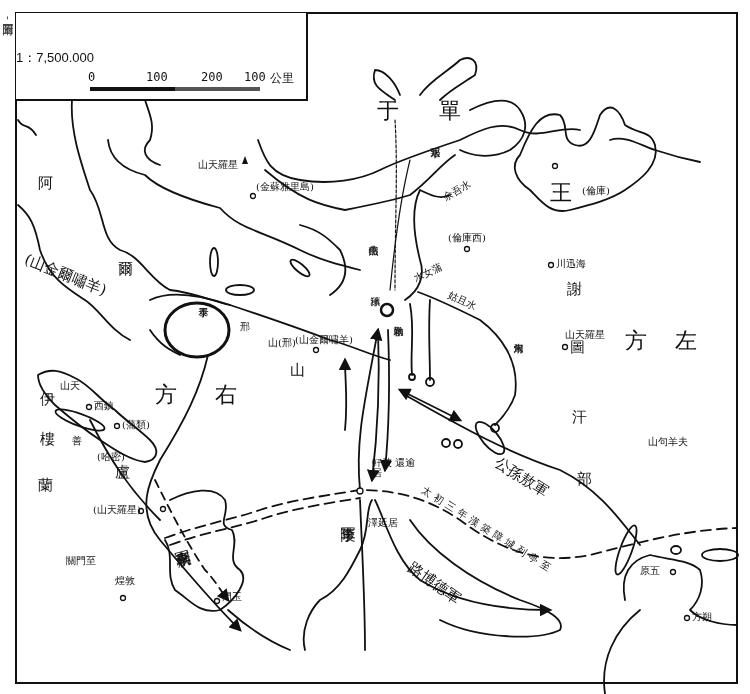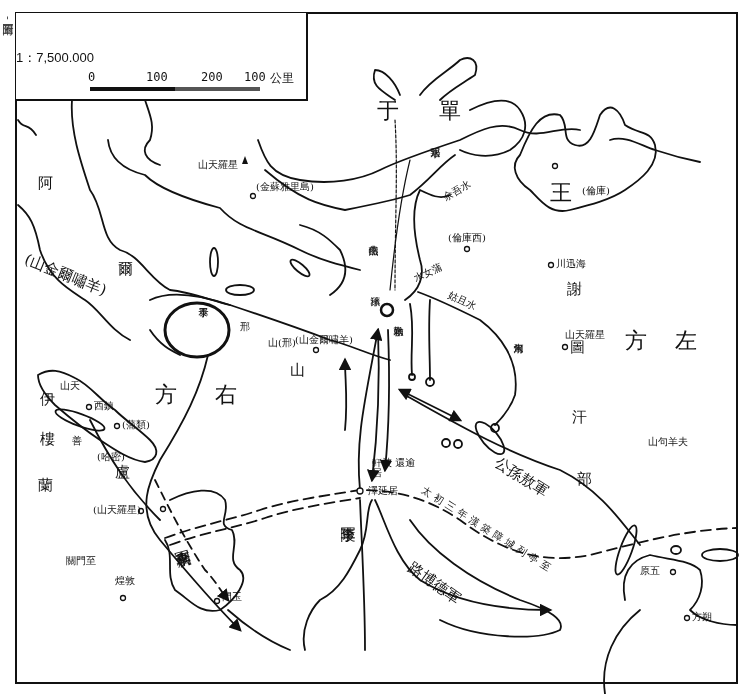--- a/index.html
+++ b/index.html
@@ -167,21 +167,21 @@
 <div class="lbl sm" style="left:93px;top:505px">(山天羅星)</div>
 <div class="lbl sm" style="left:222px;top:592px">門玉</div>
 <div class="lbl sm" style="left:115px;top:576px">煌敦</div>
 <div class="lbl sm" style="left:66px;top:556px">關門至</div>
 <div class="lbl sm" style="left:268px;top:338px">山(邢)</div>
 <div class="lbl sm" style="left:295px;top:335px">(山金爾嘯羊)</div>
 <div class="lbl mid" style="left:290px;top:363px">山</div>
 <div class="lbl sm" style="left:240px;top:322px">邢</div>
 <div class="lbl sm v" style="left:370px;top:288px">涿積</div>
 <div class="lbl sm" style="left:372px;top:458px;width:44px;white-space:normal">軒被 還逾居</div>
-<div class="lbl sm" style="left:368px;top:486px">澤延居</div>
+<div class="lbl sm" style="left:368px;top:518px">澤延居</div>
 <div class="lbl sm" style="left:640px;top:566px">原五</div>
 <div class="lbl sm" style="left:692px;top:612px">方朔</div>
 <div class="lbl sm" style="left:648px;top:437px">山句羊夫</div>
 
 <div class="lbl sm v" style="left:430px;top:140px">郅居水</div>
 <div class="lbl sm" style="left:442px;top:186px;transform:rotate(-30deg)">余吾水</div>
 <div class="lbl sm" style="left:413px;top:268px;transform:rotate(-25deg)">水女蒲</div>
 <div class="lbl sm" style="left:447px;top:296px;transform:rotate(25deg)">姑且水</div>
 <div class="lbl sm v" style="left:513px;top:335px">匈河水</div>
 <div class="lbl sm v" style="left:393px;top:318px">雜勒水</div>

